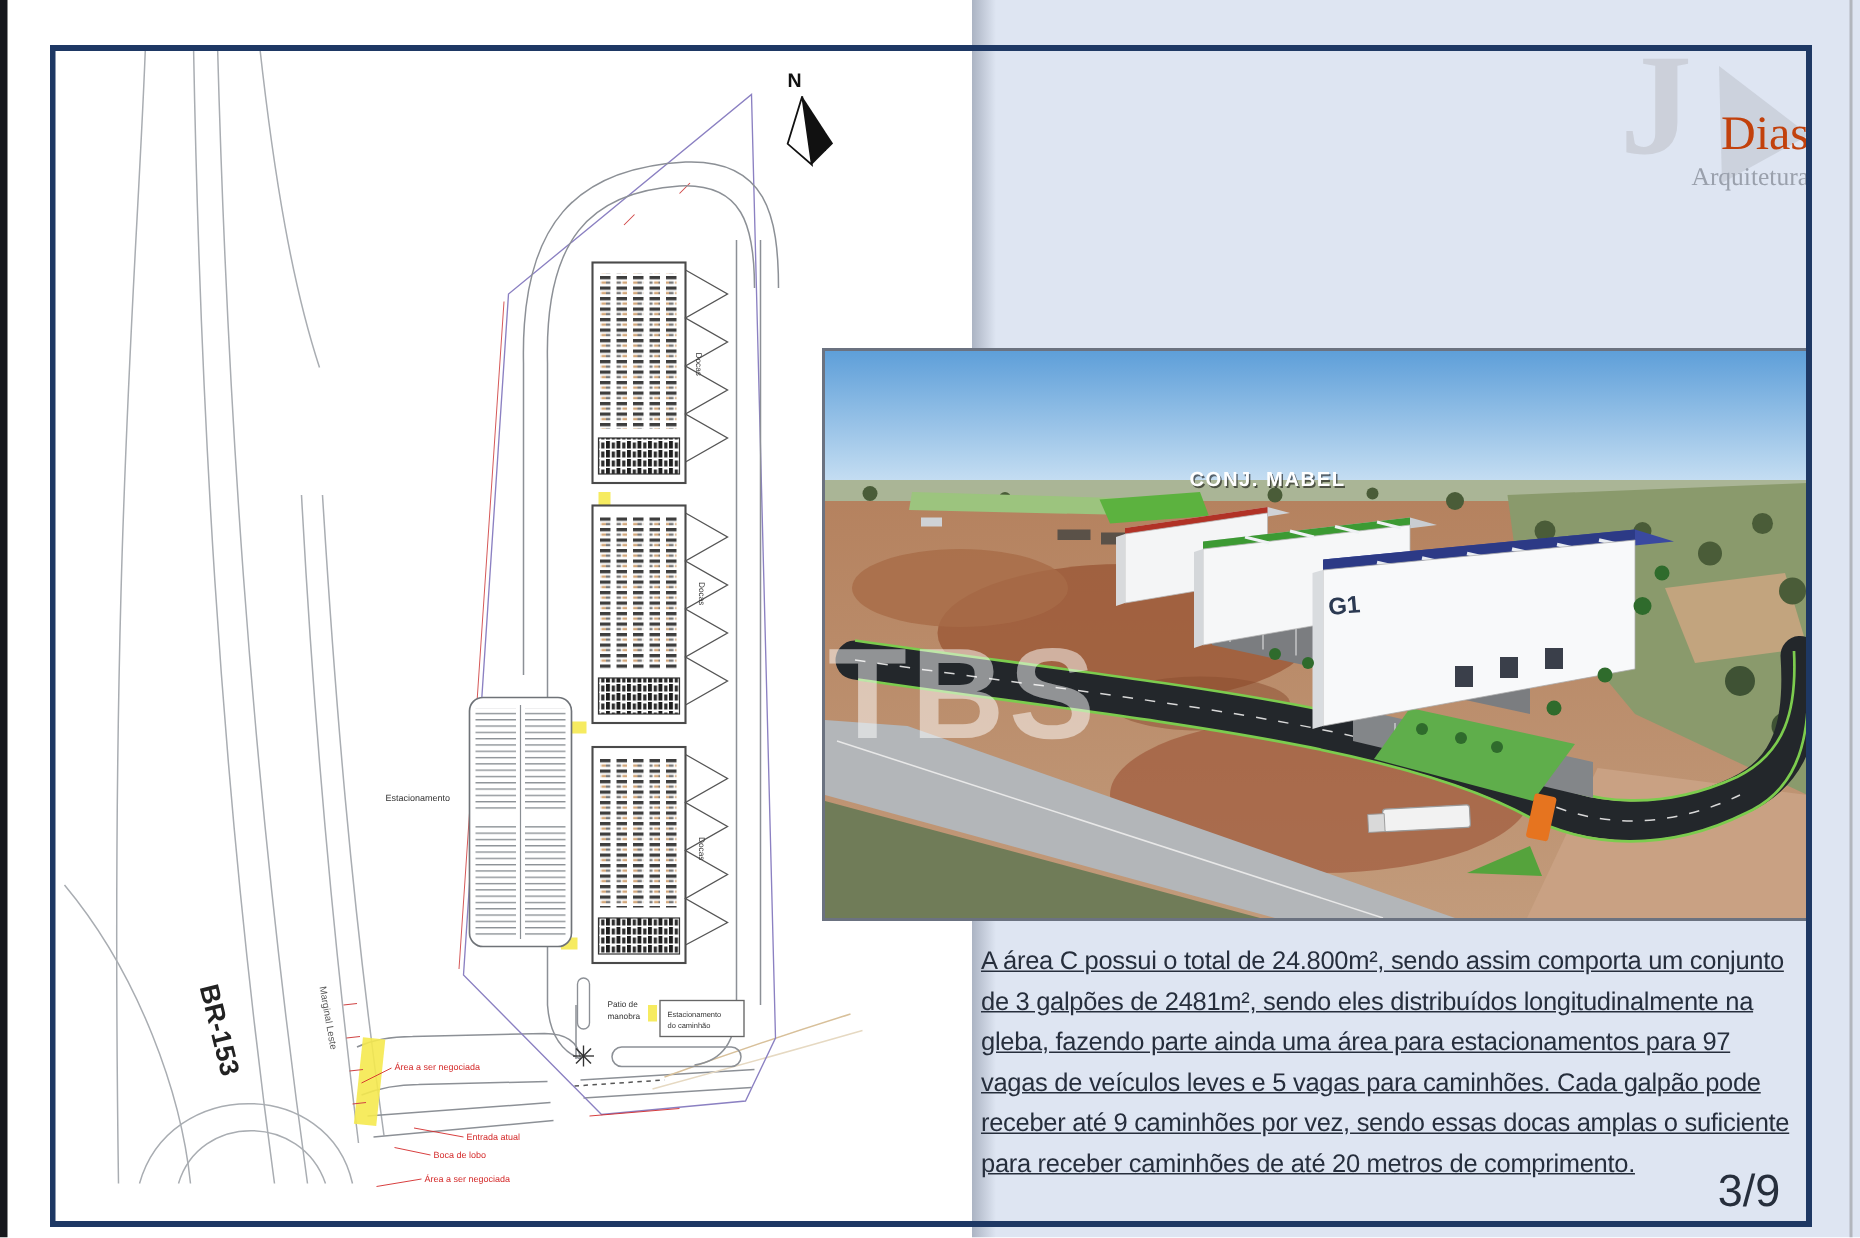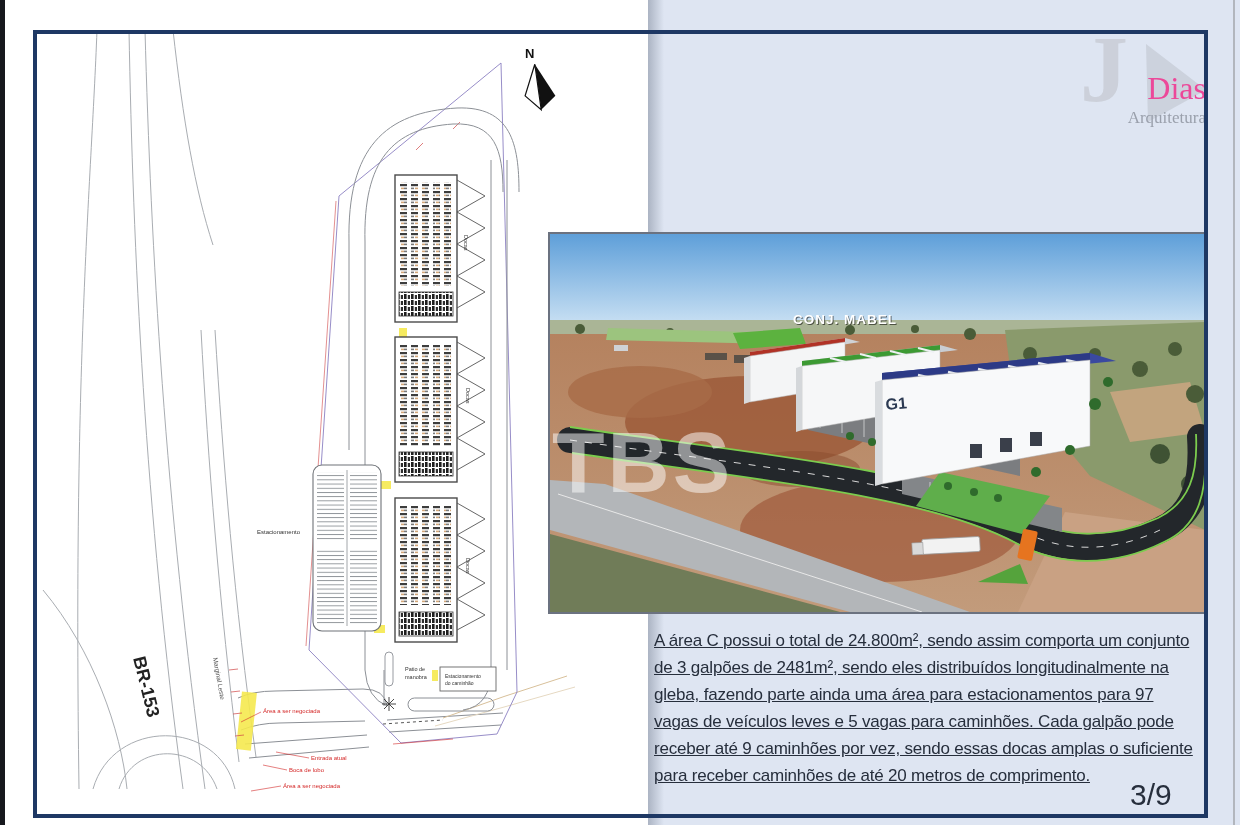--- a/index.html
+++ b/index.html
@@ -15,26 +15,26 @@
   .navy-border{position:absolute;left:33px;top:30px;width:1167px;height:780px;
     border:4px solid #1e3864;z-index:5;pointer-events:none;}
   .plan{position:absolute;left:33px;top:30px;z-index:2;}
   .photo{position:absolute;left:548px;top:232px;width:659px;height:382px;z-index:3;
     border:2px solid #6b7280;box-sizing:border-box;}
   .logo{position:absolute;left:1058px;top:28px;width:150px;height:110px;z-index:3;}
   .logo .tri{position:absolute;left:0;top:0;}
   .logo .j{position:absolute;left:22px;top:-14px;font-family:"Liberation Serif",serif;
     font-size:96px;font-weight:bold;color:#c9cdd6;opacity:.85;}
   .logo .name{position:absolute;right:2px;top:42px;font-family:"Liberation Serif",serif;
-    font-size:32px;color:#ec4899;}
+    font-size:32px;color:#c2410c;}
   .logo .sub{position:absolute;right:2px;top:80px;font-family:"Liberation Serif",serif;
     font-size:17px;color:#9aa0ac;}
   .desc{position:absolute;left:654px;top:627px;width:552px;z-index:3;
     color:#262e3c;font-size:17px;line-height:27px;letter-spacing:-0.2px;white-space:pre-line;text-decoration:underline;}
-  .pagenum{position:absolute;left:1130px;top:778px;width:72px;text-align:left;z-index:3;
+  .pagenum{position:absolute;left:1130px;top:778px;width:72px;text-align:center;z-index:3;
     color:#262e3c;font-size:30px;}
   svg text{font-family:"Liberation Sans",sans-serif;}
 </style>
 </head>
 <body>
 
 <div class="left-edge-bar"></div>
 <div class="right-panel"></div>
 <div class="panel-shade"></div>
 <div class="right-edge-line"></div>

